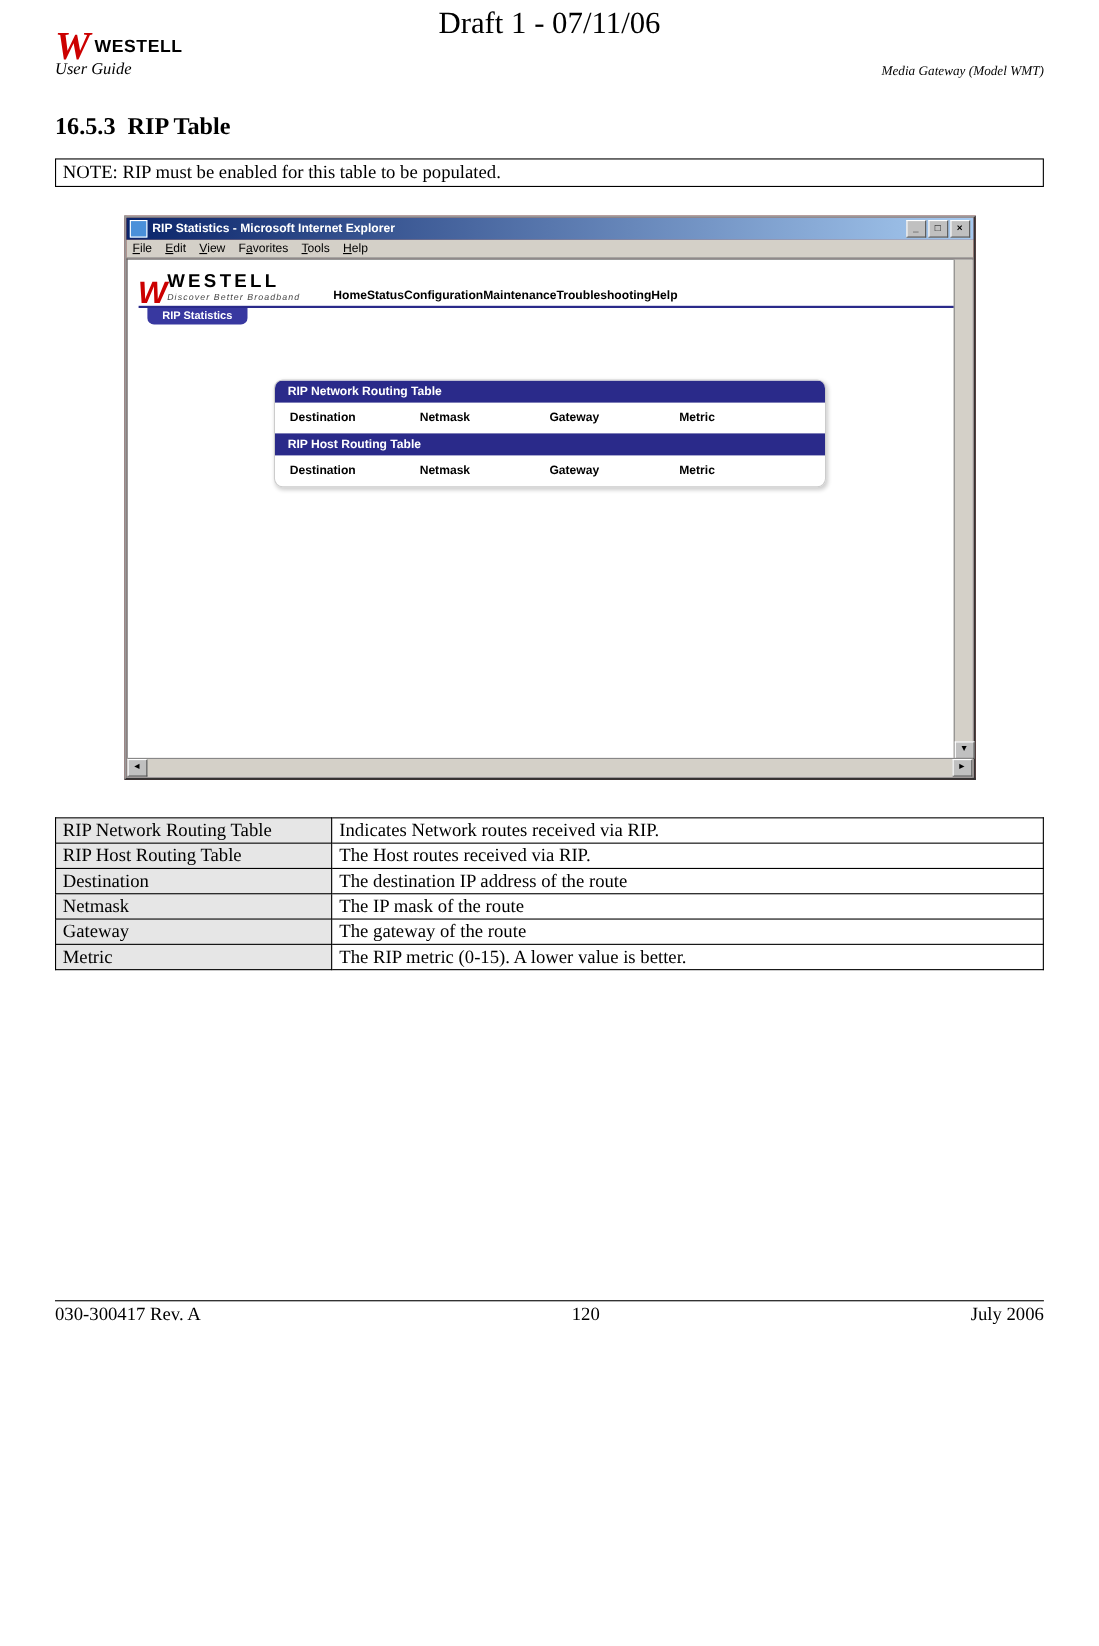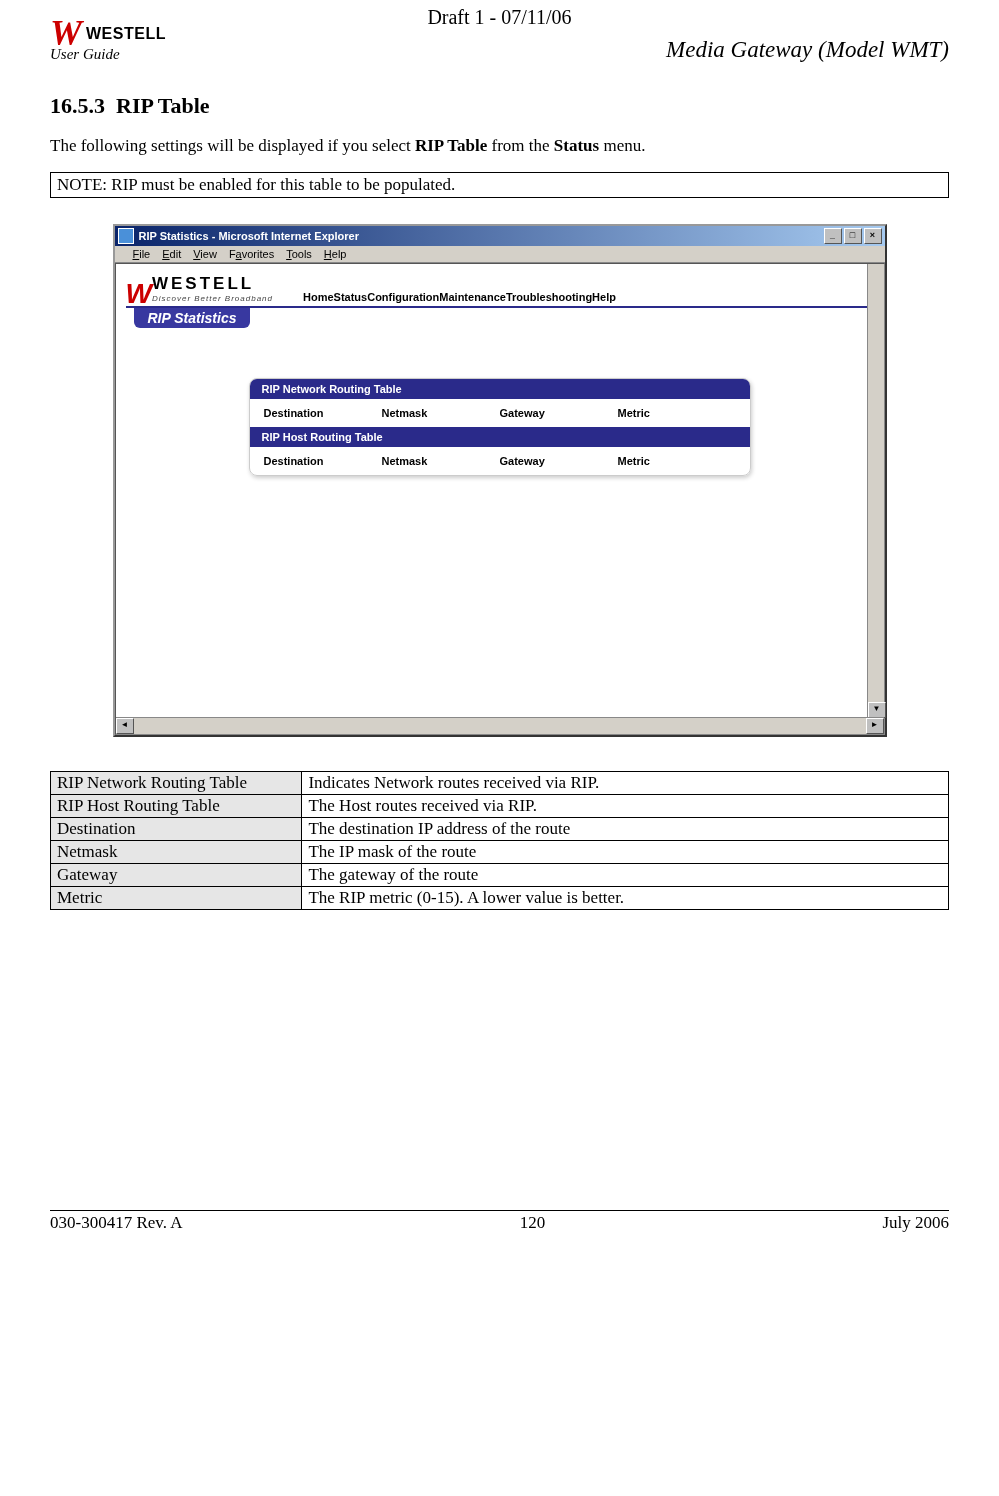--- a/index.html
+++ b/index.html
@@ -10,21 +10,21 @@
       width: 999px;
       font-size: 17px;
       color: #000;
     }
     .page {
       padding: 0 50px;
       position: relative;
     }
     .draft-header {
       text-align: center;
-      font-size: 20px;
+      font-size: 28px;
       padding-top: 6px;
     }
     .top-header {
       display: flex;
       justify-content: space-between;
       align-items: flex-end;
       margin-top: -8px;
       margin-bottom: 12px;
     }
     .logo-area {
@@ -49,21 +49,21 @@
       font-weight: bold;
       font-size: 16px;
       letter-spacing: 0.5px;
     }
     .user-guide {
       font-style: italic;
       font-size: 15px;
     }
     .model-label {
       font-style: italic;
-      font-size: 23px;
+      font-size: 12px;
     }
     .content {
       position: relative;
       z-index: 1;
     }
     h2 {
       font-size: 22px;
       font-weight: bold;
       margin-top: 30px;
       margin-bottom: 16px;
@@ -123,21 +123,21 @@
       border-bottom-color: #555;
       font-size: 9px;
       text-align: center;
       line-height: 12px;
       color: #000;
       font-family: Arial;
       font-weight: bold;
     }
     .ie-menubar {
       background: #d4d0c8;
-      padding: 2px 18px;
+      padding: 2px 6px;
       display: flex;
       gap: 12px;
       border-bottom: 1px solid #888;
       color: #000;
     }
     .ie-menubar span u { text-decoration: underline; }
     .ie-content {
       background: #fff;
       height: 470px;
       padding: 0;
@@ -191,28 +191,27 @@
     .page-nav {
       display: flex;
       font-weight: bold;
       font-size: 11px;
       color: #000;
       font-family: Arial, sans-serif;
     }
     .page-tab {
       background: #3838a0;
       color: white;
-      font-size: 14px;
+      font-size: 10px;
       font-weight: bold;
       padding: 2px 14px;
       border-radius: 0 0 6px 6px;
       display: inline-block;
       font-family: Arial, sans-serif;
       margin-left: 8px;
-      font-style: italic;
     }
     .rip-panel {
       margin: 50px auto 0;
       width: 500px;
       border: 1px solid #ccc;
       border-radius: 8px;
       box-shadow: 1px 2px 4px rgba(0,0,0,0.2);
       overflow: hidden;
       font-family: Arial, sans-serif;
     }
@@ -304,23 +303,20 @@
       <div class="user-guide">User Guide</div>
     </div>
     <div class="model-label">Media Gateway (Model WMT)</div>
   </div>
 
   <div class="content">
     <h2>
       <span>16.5.3</span>&nbsp;&nbsp;<span>RIP Table</span>
     </h2>
 
-    <p class="intro">
-      <span>The following settings will be displayed if you select </span><b>RIP Table</b><span> from the </span><b>Status</b><span> menu.</span>
-    </p>
 
     <div class="note-box">NOTE: RIP must be enabled for this table to be populated.</div>
 
     <div class="screenshot-wrap">
       <div class="ie-window">
         <div class="ie-titlebar">
           <div class="ie-title-left">
             <div class="ie-icon"></div>
             <span>RIP Statistics - Microsoft Internet Explorer</span>
           </div>

